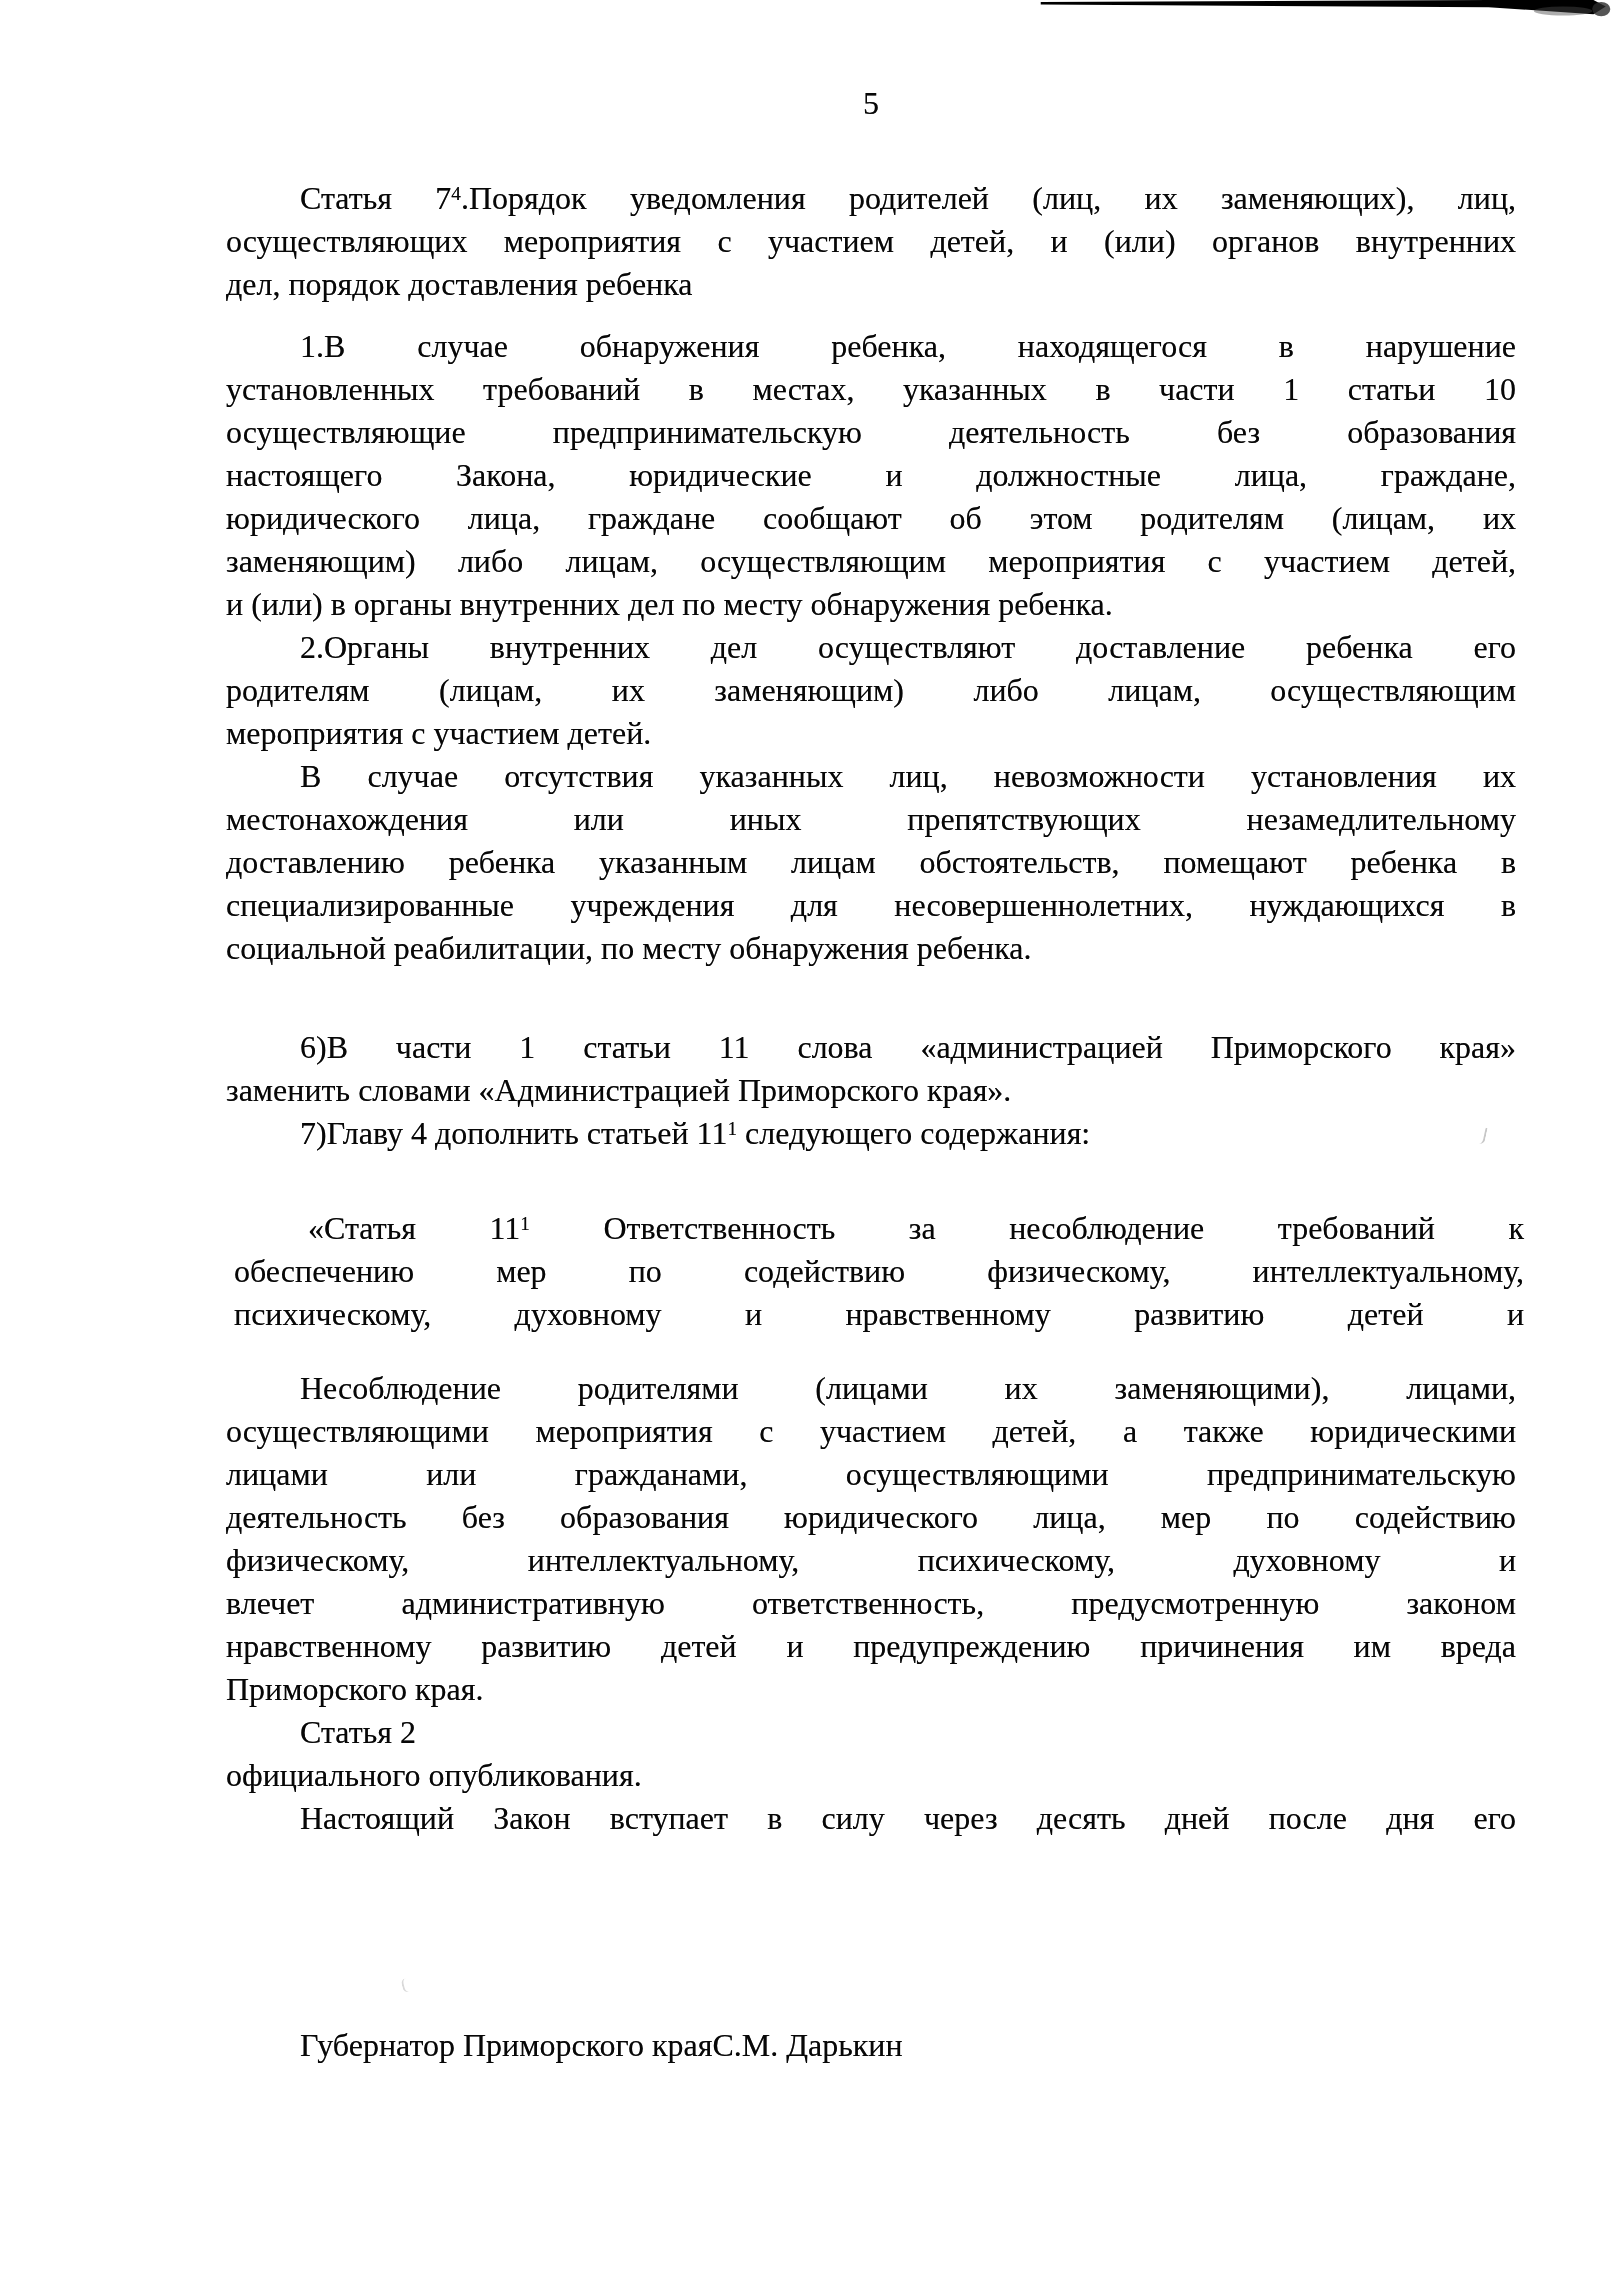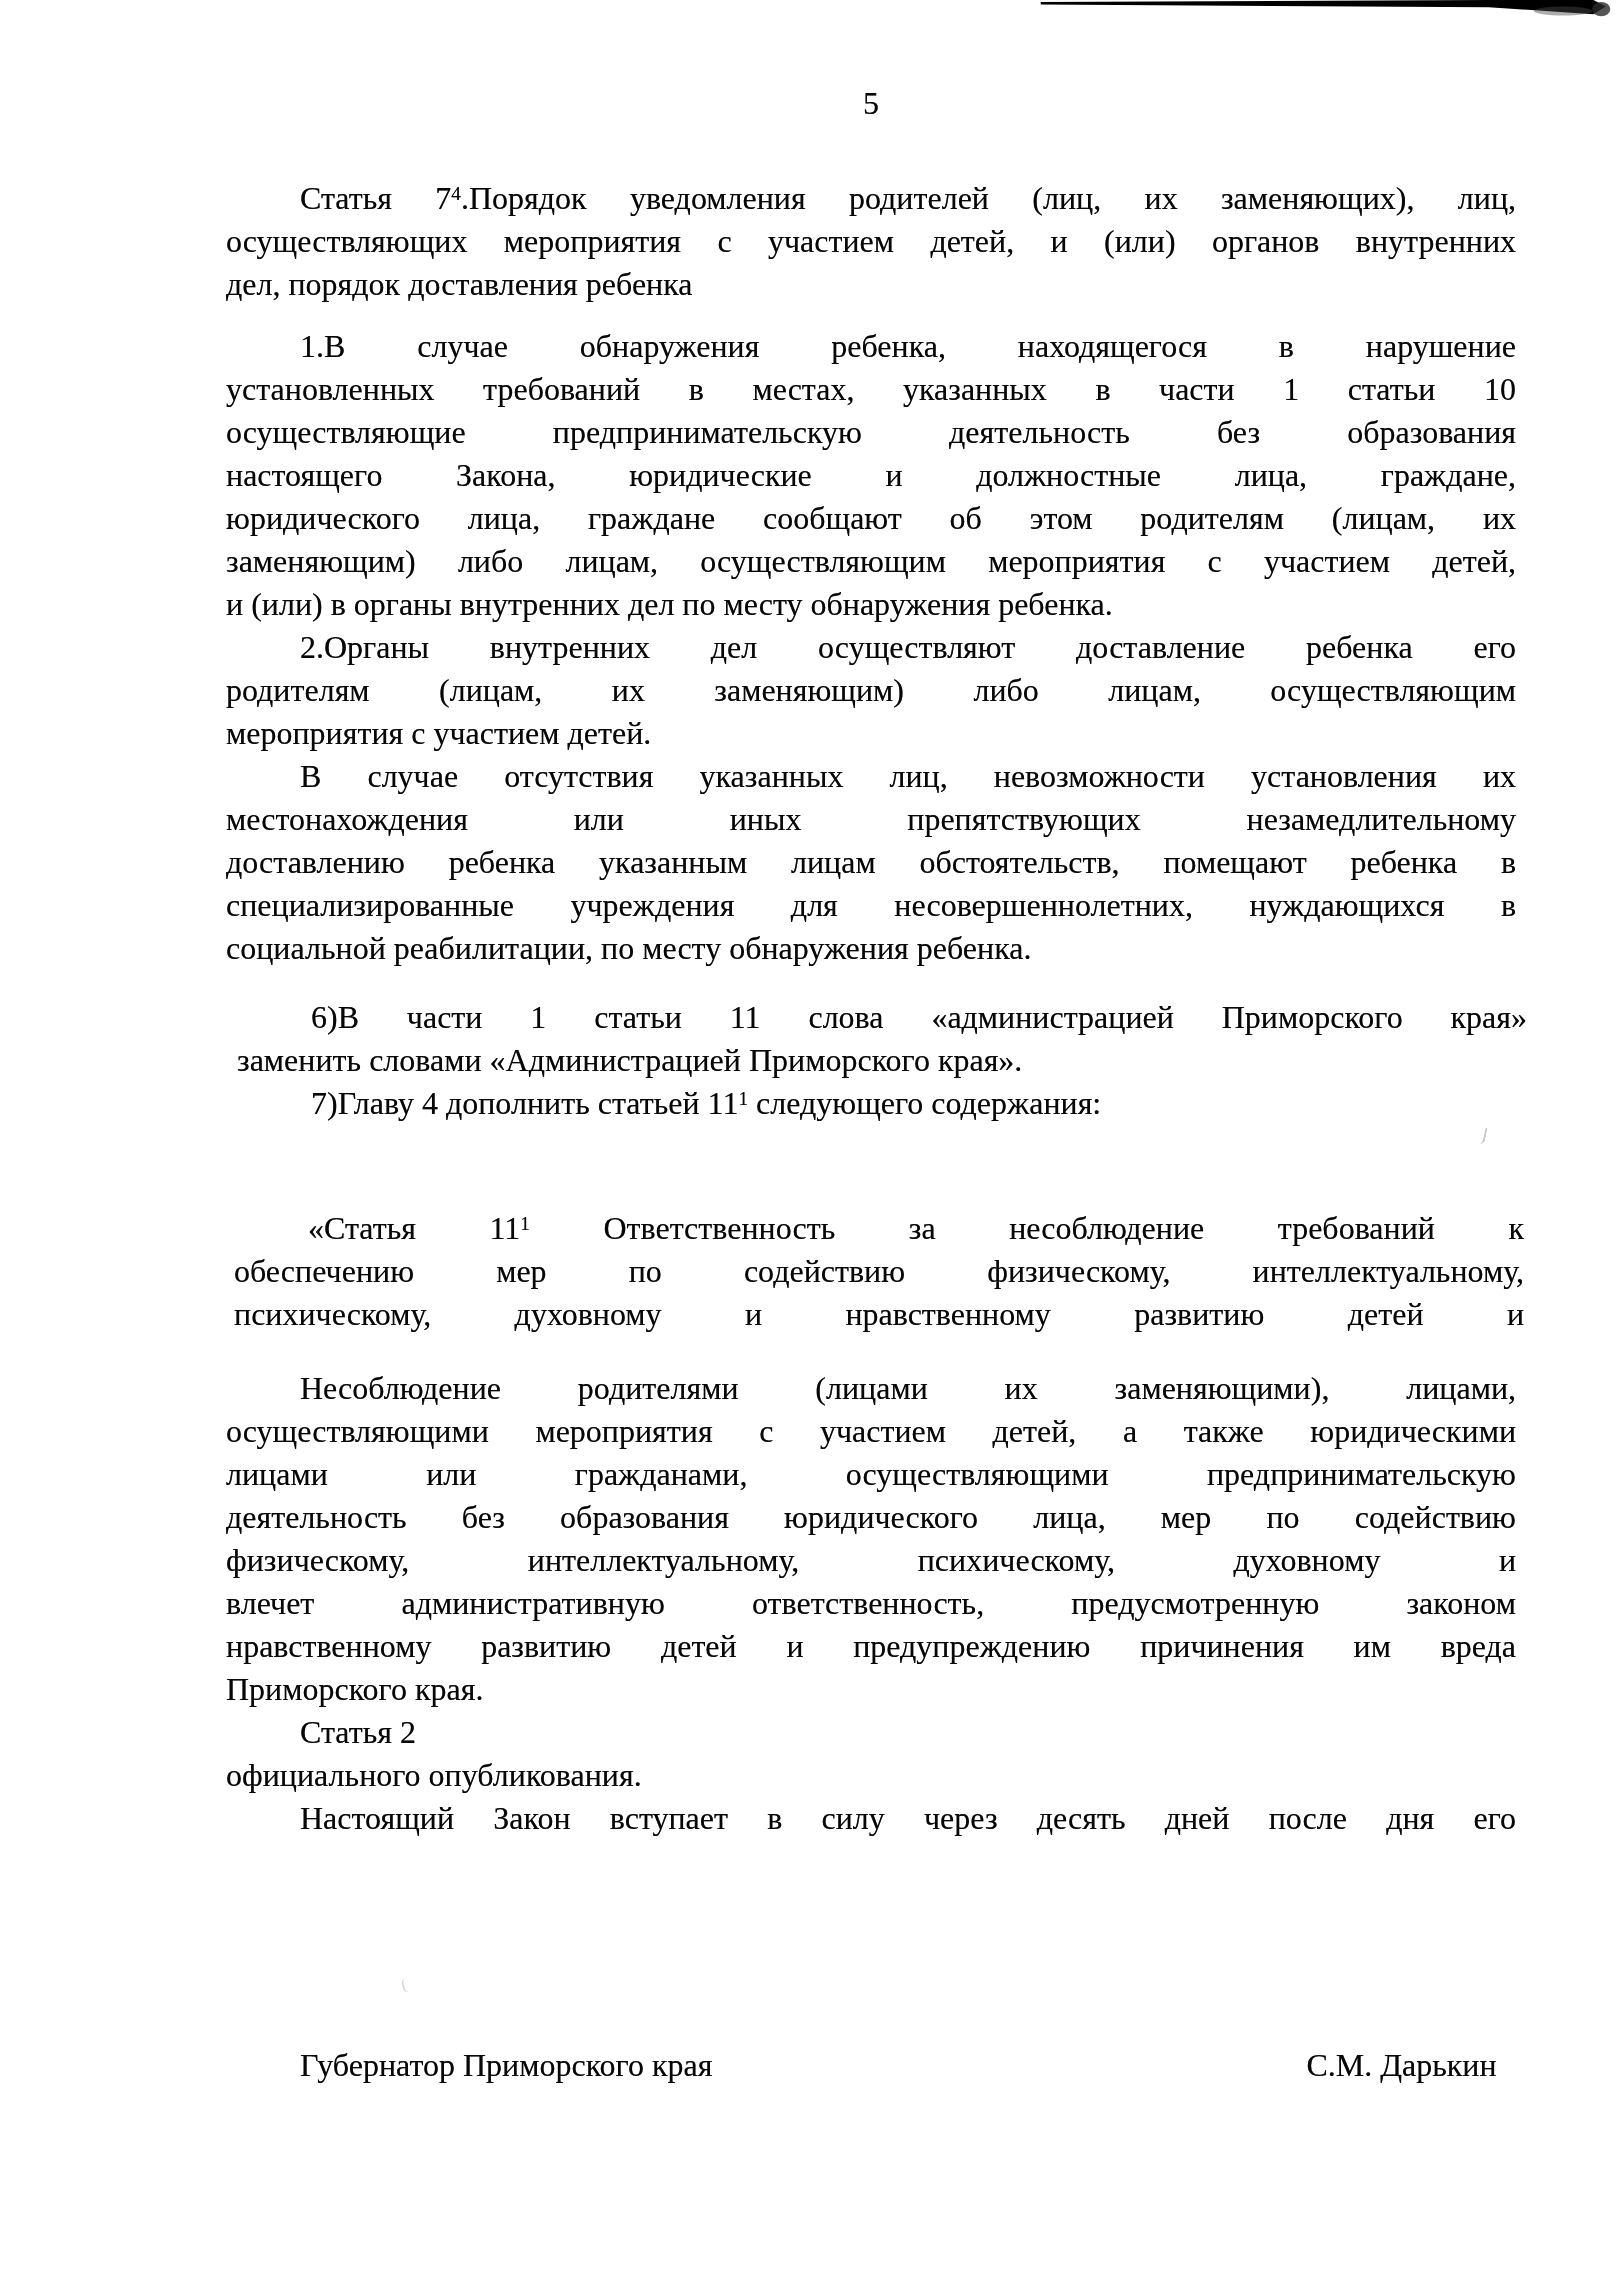--- a/index.html
+++ b/index.html
@@ -23,24 +23,22 @@
   sup.ssup {
     font-size:60%;
     line-height:0;
     position:relative;
     top:-0.45em;
     vertical-align:baseline;
   }
   .sig-row {
     top:2024px;
     display:flex;
-    justify-content:space-between;
     padding-left:74px;
     padding-right:19.4px;
-    margin-top:20px;
   }
   
   .top-bar-svg { position:absolute; top:0; left:0; }
   .speck-1 {
     position:absolute; left:1479px; top:1127px;
     width:6.5px; height:17px;
     border-right:2.6px solid #9a9a9a;
     border-radius:0 0 5.2px 0;
     transform:rotate(12deg);
     opacity:.55;
@@ -95,21 +93,21 @@
       </div>
     <div>
         <div class="tline indent">В случае отсутствия указанных лиц, невозможности установления их</div>
         <div class="tline">местонахождения или иных препятствующих незамедлительному</div>
         <div class="tline">доставлению ребенка указанным лицам обстоятельств, помещают ребенка в</div>
         <div class="tline">специализированные учреждения для несовершеннолетних, нуждающихся в</div>
         <div class="tline last">социальной реабилитации, по месту обнаружения ребенка.</div>
       </div>
   </div>
 
-  <div class="abs" style="top:996px;margin-left:11px;">
+  <div class="abs" style="top:1026px;">
     <div>
         <div class="tline indent">6)В части 1 статьи 11 слова «администрацией Приморского края»</div>
         <div class="tline last">заменить словами «Администрацией Приморского края».</div>
       </div>
     <div class="tline last indent"><span>7)Главу 4 дополнить статьей 11</span><sup class="ssup">1</sup><span> следующего содержания:</span></div>
   </div>
 
   <div class="abs" style="top:1207px;margin-left:8px;">
     <div class="tline indent"><span>«Статья 11</span><sup class="ssup">1</sup><span> Ответственность за несоблюдение требований к</span></div>
     <div>

